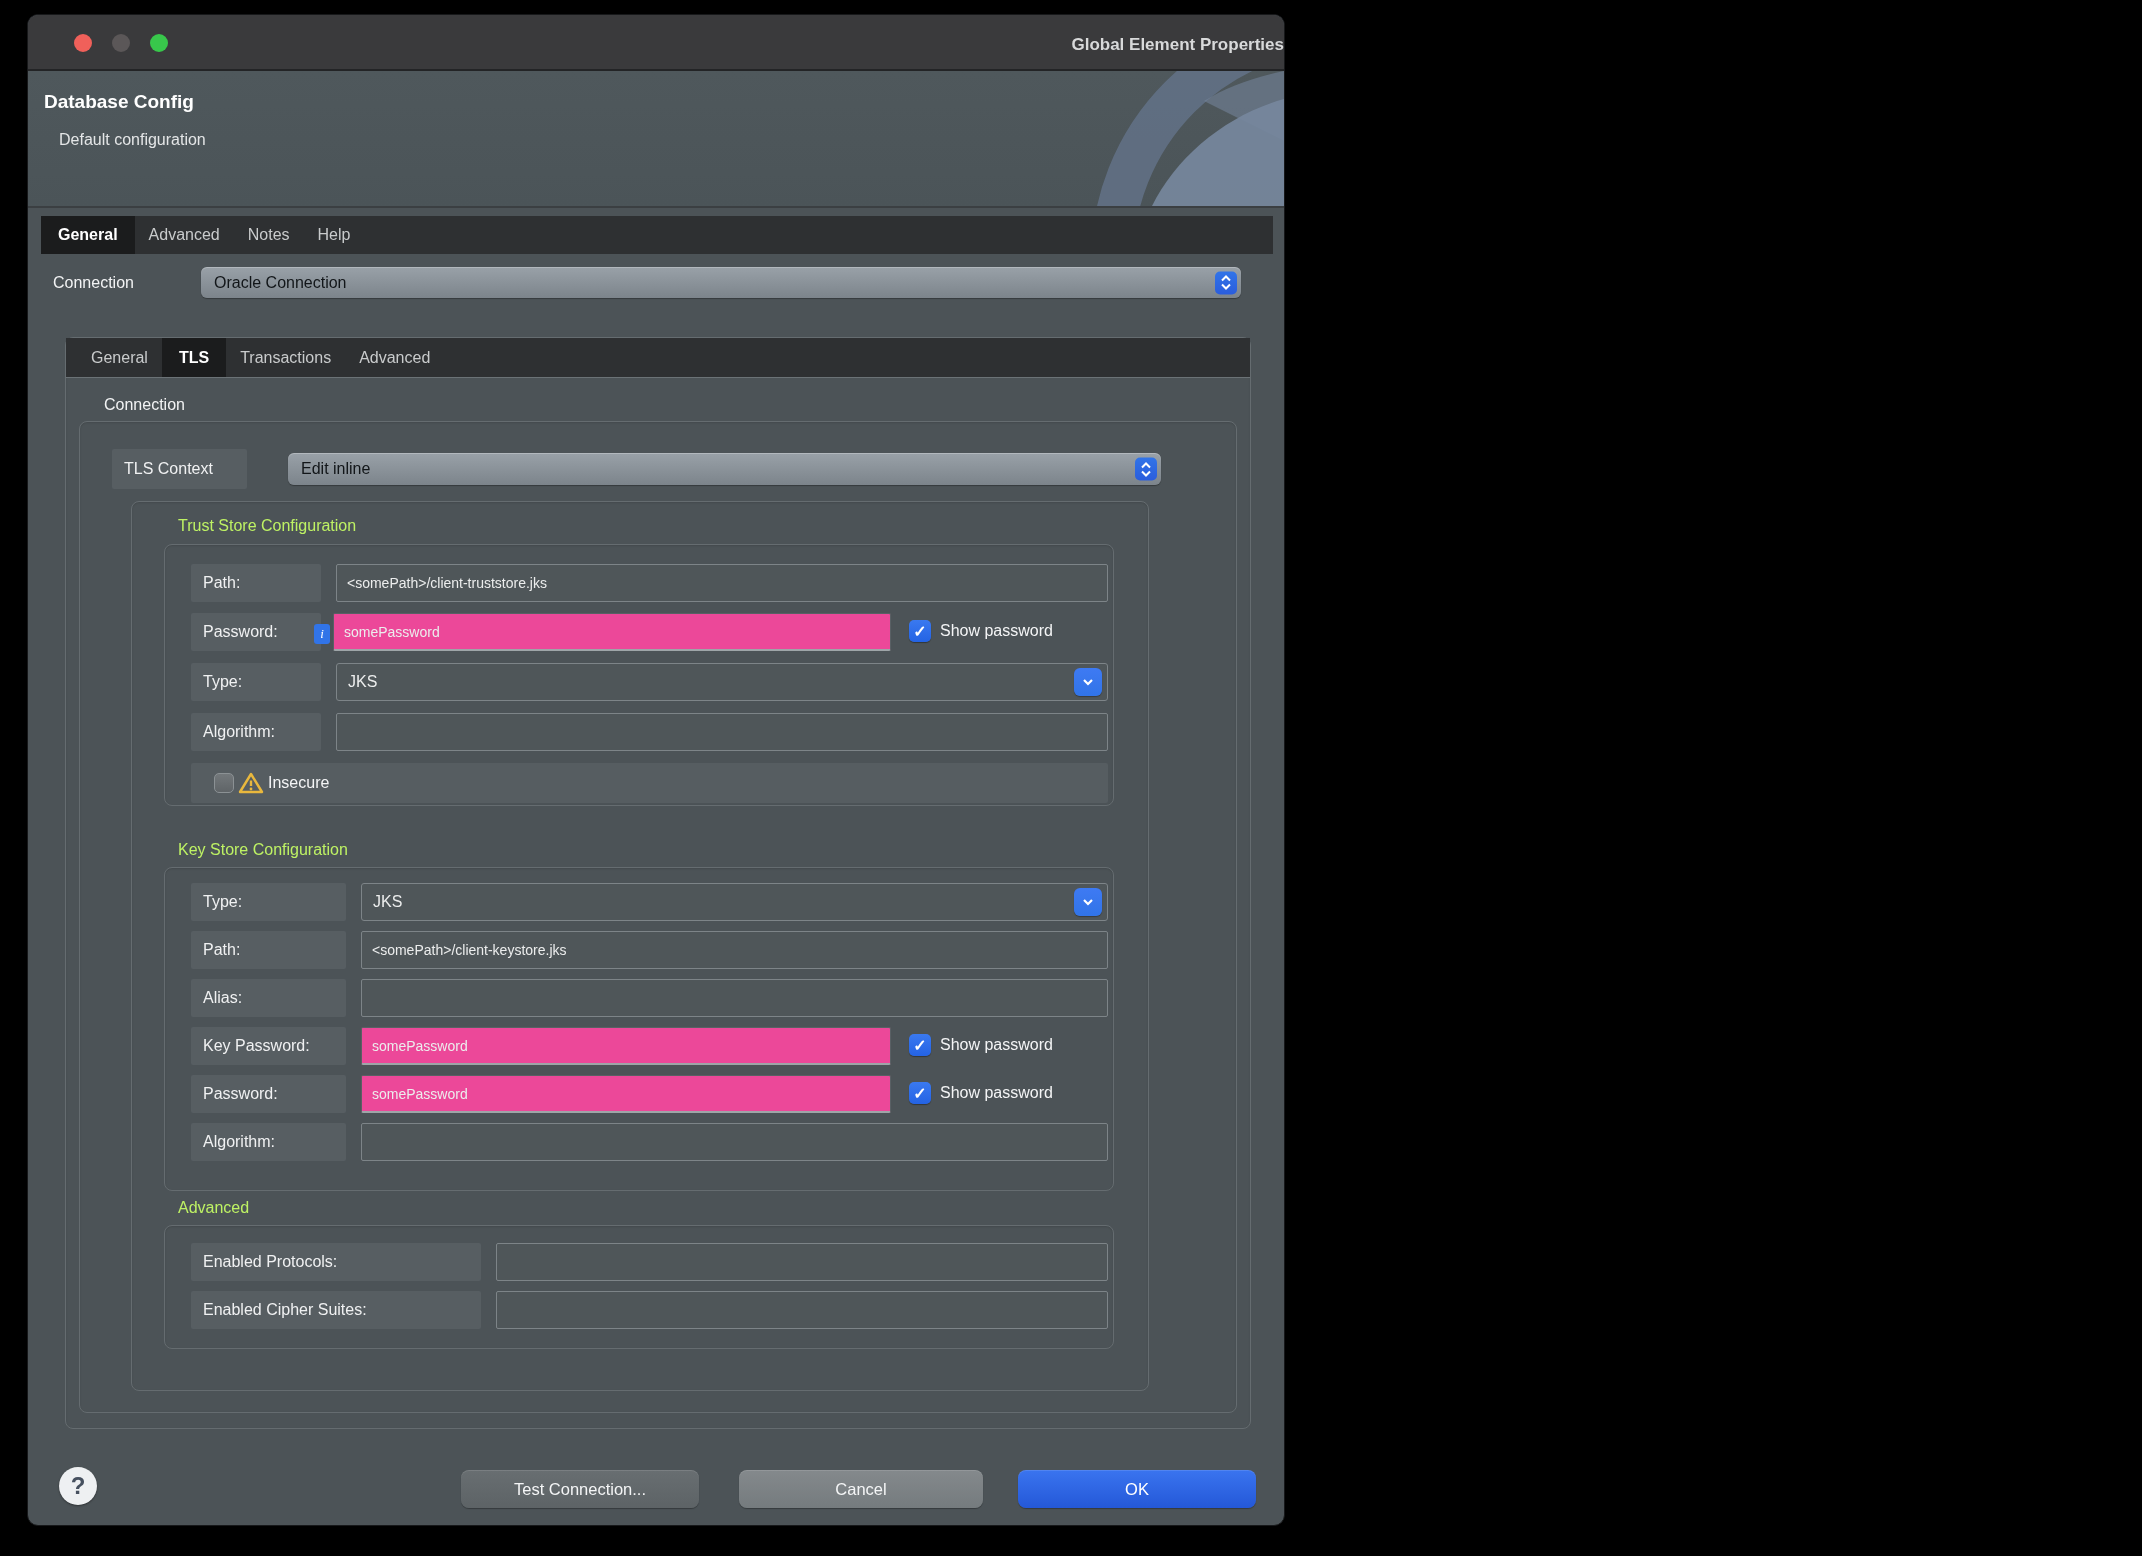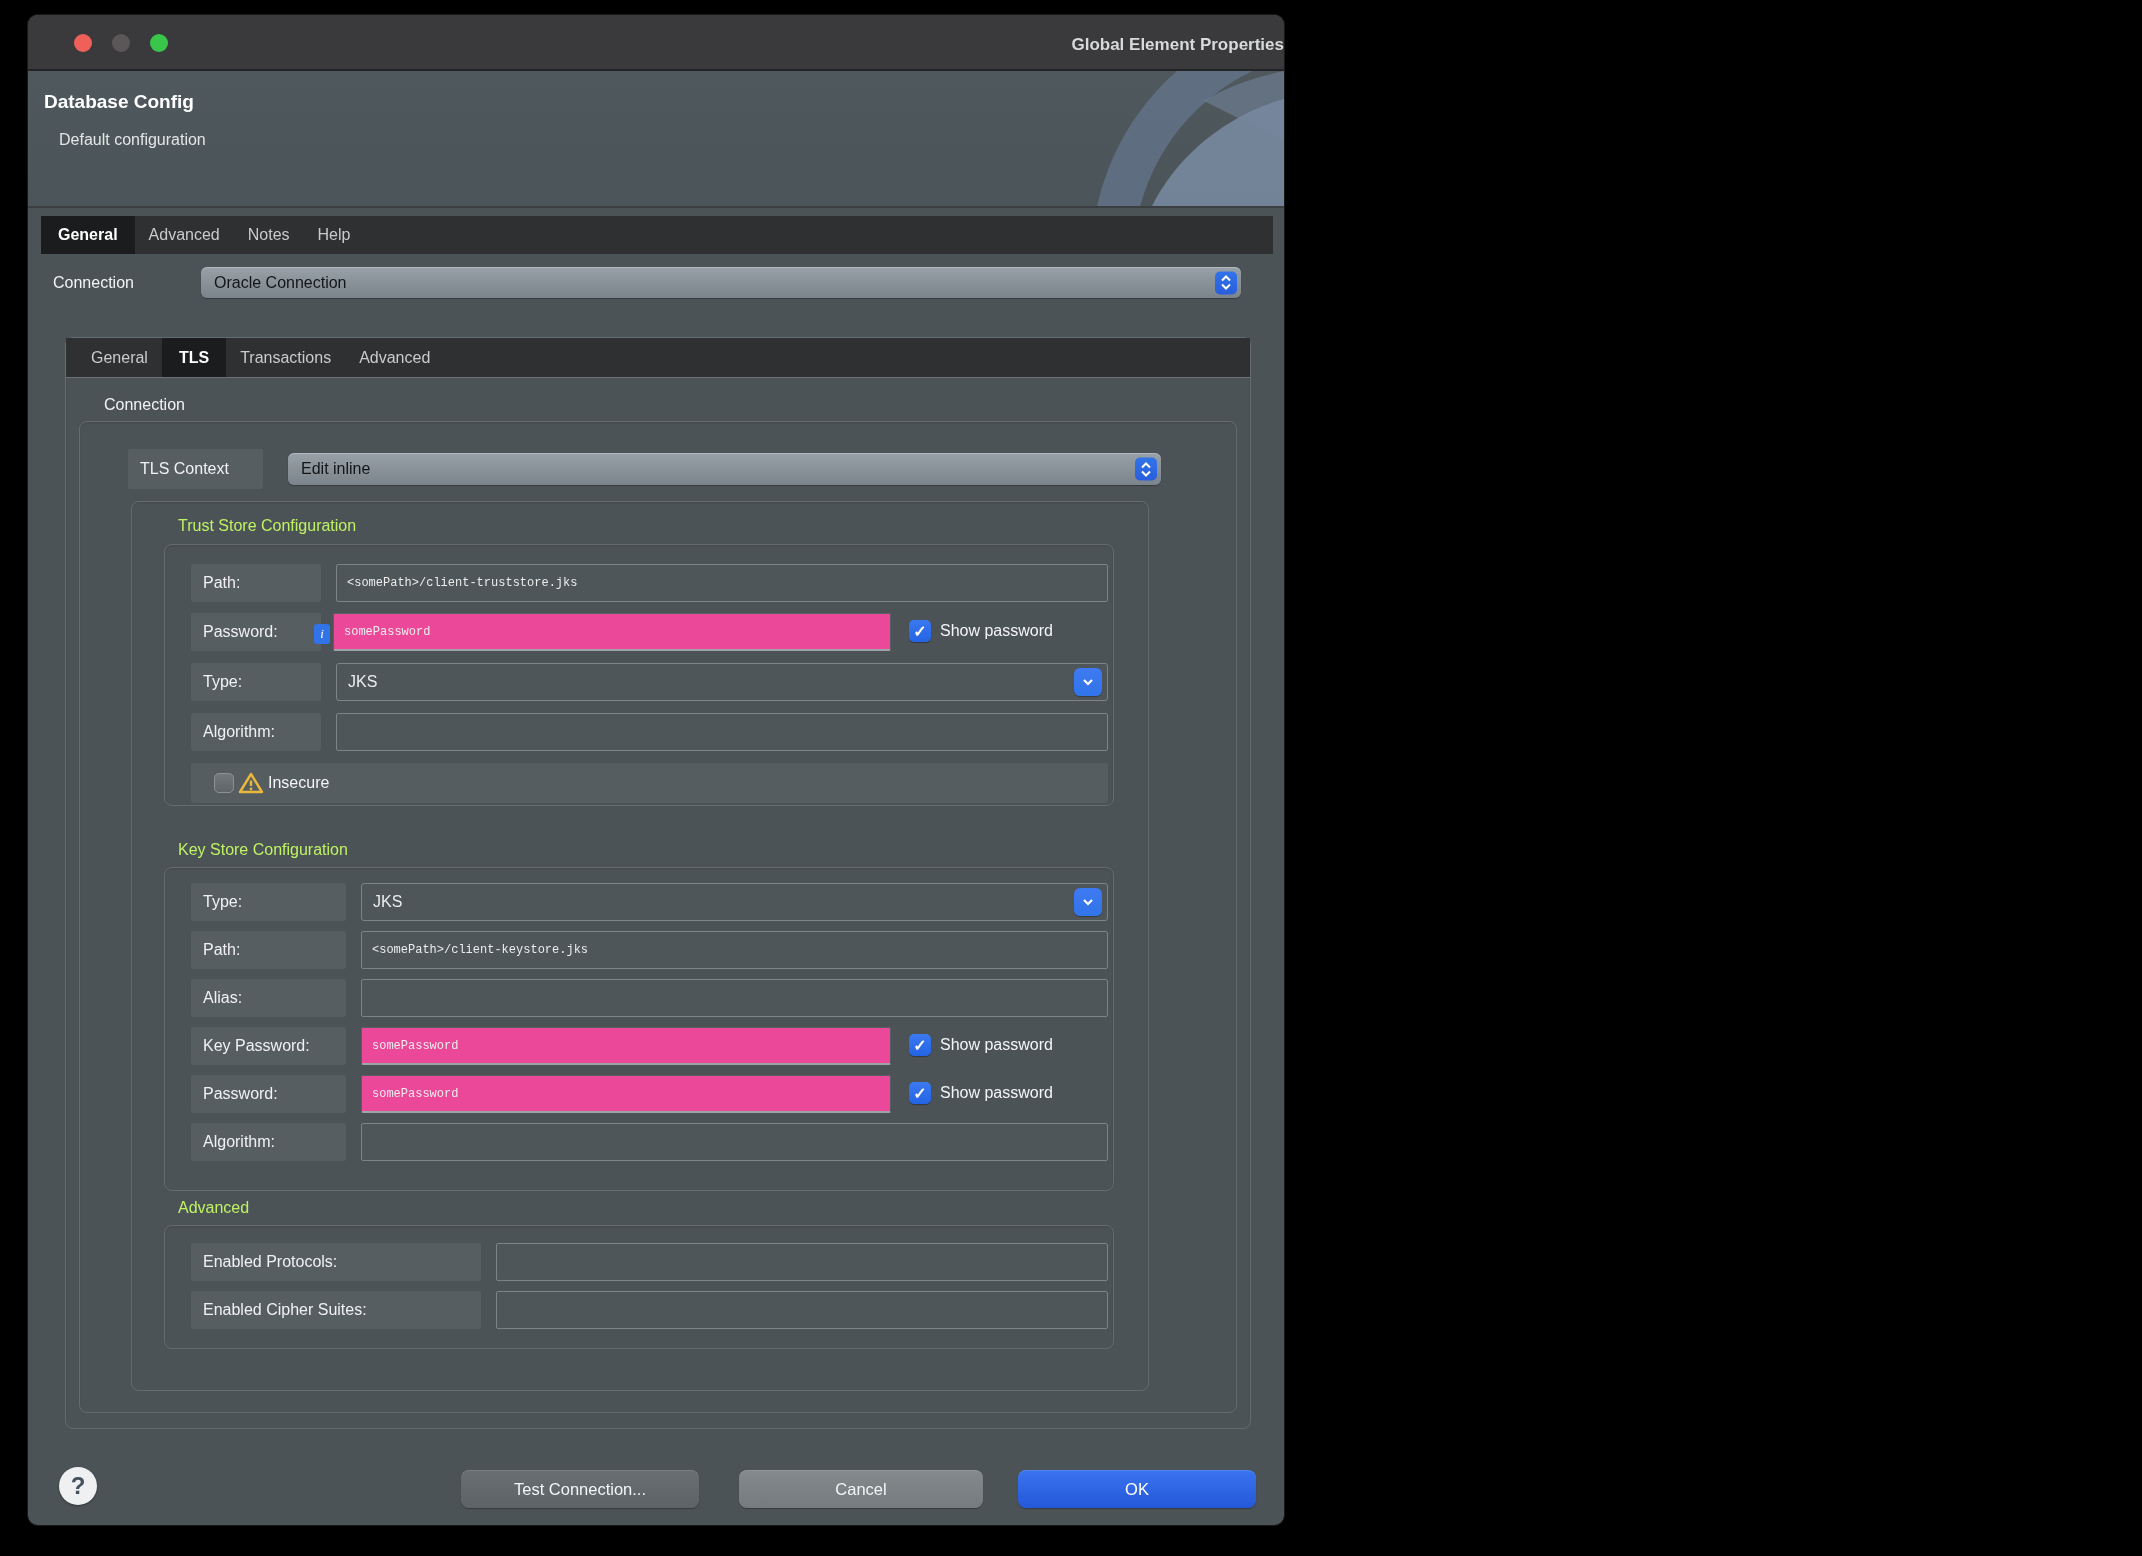--- a/index.html
+++ b/index.html
@@ -36,22 +36,22 @@
     border-radius:5px;background:linear-gradient(180deg,var(--accent_blue,#3c77f2),#2a5ddd);
     display:flex;align-items:center;justify-content:center;}
   
   .gbox{position:absolute;border:1px solid #656c70;border-radius:8px;box-sizing:border-box;
     box-shadow:inset 0 1px 2px rgba(0,0,0,.12);}
   .section-title{position:absolute;color:#bef264;font-size:16px;}
   
   .label-cell{position:absolute;background:#575e62;border-radius:2px;color:#f0f1f2;font-size:16px;
     display:flex;align-items:center;padding-left:12px;box-sizing:border-box;height:38px;}
   .field{position:absolute;height:38px;background:#4f5659;border:1px solid #7d8488;border-radius:2px;
-    box-sizing:border-box;color:#eceded;font-size:12px;padding:8px 10px;outline:none;
-    font-family:Liberation Mono, monospace;}
+    box-sizing:border-box;color:#eceded;font-size:14px;padding:8px 10px;outline:none;
+    font-family:Liberation Sans, sans-serif;}
   .field.pw{border:1px solid #596064;border-bottom:2px solid #9ea5a8;background:#ec4899;}
   .combo{position:absolute;height:38px;background:#4f5659;border:1px solid #7d8488;border-radius:3px;
     box-sizing:border-box;text-align:center;}
   .combo .combo-text{position:absolute;left:11px;top:50%;transform:translateY(-50%);
     color:#eceded;font-size:16px;}
   .combo-btn{position:absolute;right:5px;top:4px;width:28px;height:28px;border-radius:6px;
     background:linear-gradient(180deg,#3e7af3,var(--accent_blue,#2b63e0));
     display:flex;align-items:center;justify-content:center;box-shadow:0 1px 1px rgba(0,0,0,.3);}
   
   .cb{width:22px;height:22px;border-radius:5px;box-sizing:border-box;display:flex;
@@ -125,21 +125,21 @@
   <div id="strip2" class="strip">
     <div class="tab" style="margin-left:11px;">General</div>
     <div class="tab selected">TLS</div>
     <div class="tab">Transactions</div>
     <div class="tab">Advanced</div>
   </div>
 
   <div class="abs plain-label" style="left:76px;top:381px;">Connection</div>
   <div class="gbox" style="left:51px;top:406px;width:1158px;height:992px;"></div>
 
-  <div class="label-cell" style="left:100px;top:434px;width:135px;height:40px;">TLS Context</div>
+  <div class="label-cell" style="left:84px;top:434px;width:135px;height:40px;">TLS Context</div>
   <div class="popup" style="left:260px;top:438px;width:873px;height:32px;">
     <span class="popup-text">Edit inline</span>
     <span class="stepper">
       <svg width="12" height="16" viewBox="0 0 12 16">
           <polyline points="2,6 6,2 10,6" fill="none" stroke="#fff" stroke-width="2"></polyline>
           <polyline points="2,10 6,14 10,10" fill="none" stroke="#fff" stroke-width="2"></polyline>
         </svg>
     </span>
   </div>
 

